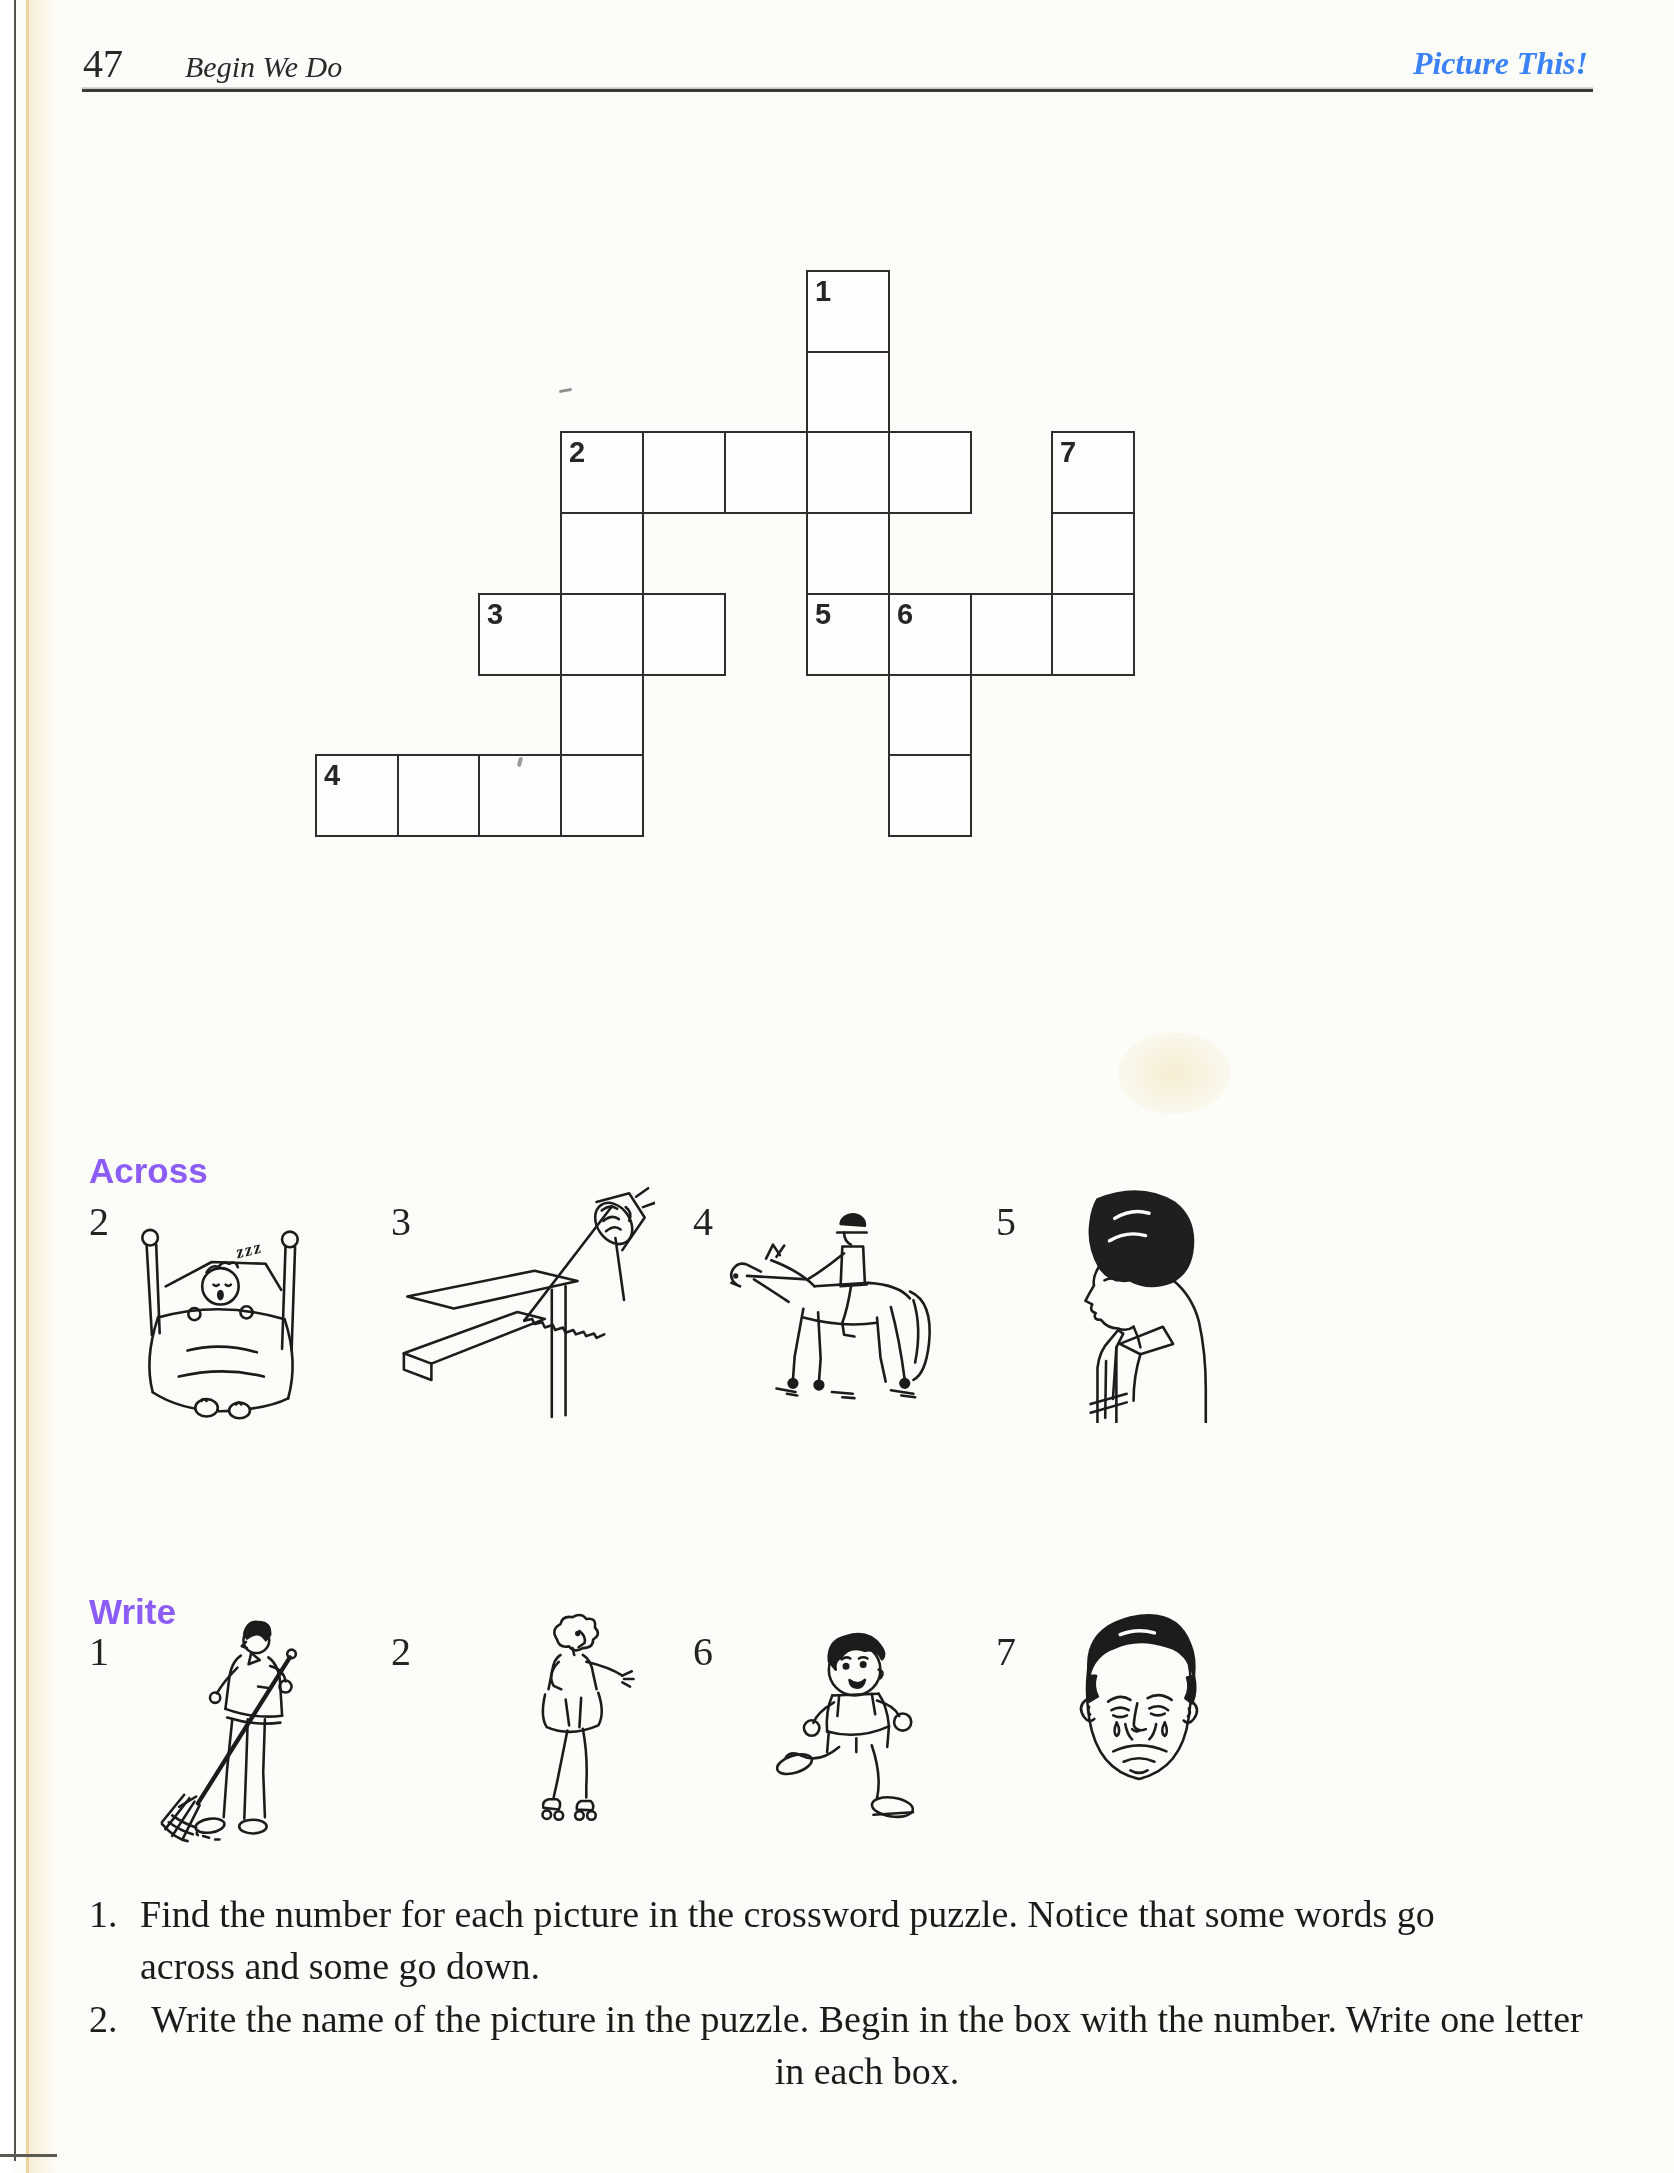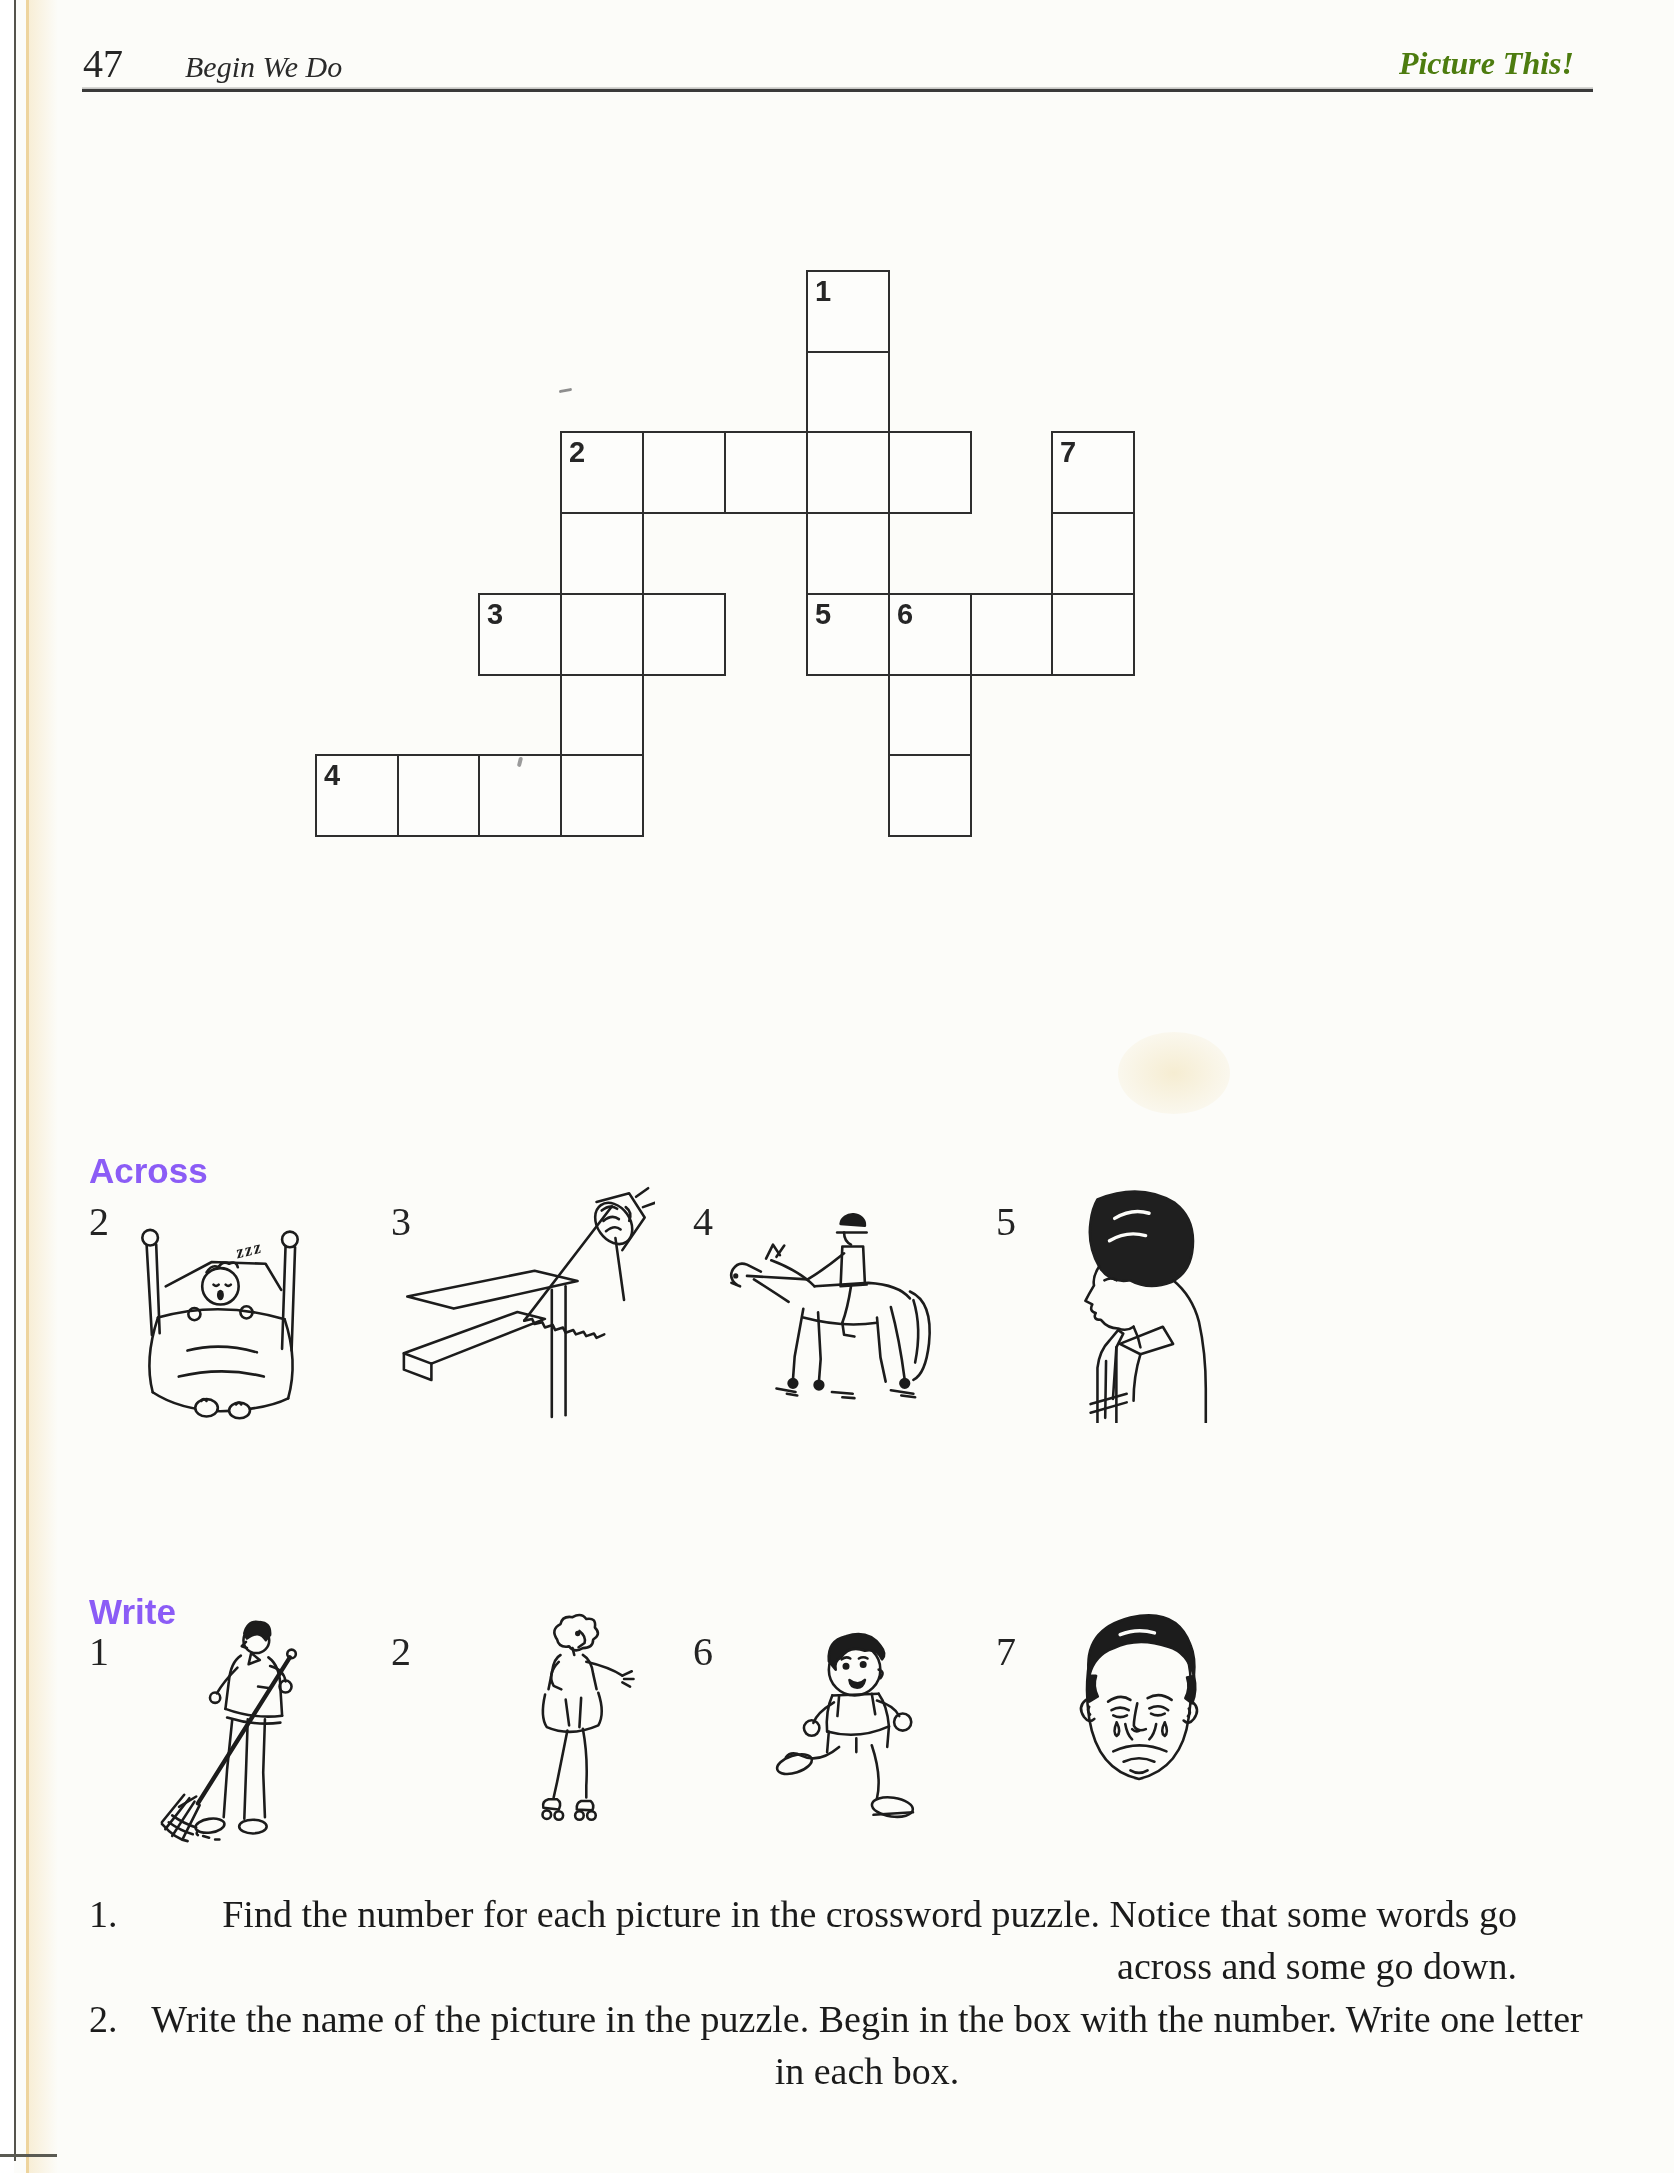--- a/index.html
+++ b/index.html
@@ -12,21 +12,21 @@
   .edge-yellow{position:absolute;left:26px;top:0;width:3.4px;height:2173px;background:#e9c77e;opacity:.75;}
   .edge-cream{position:absolute;left:29px;top:0;width:29px;height:2173px;
               background:linear-gradient(90deg,#f8eed6,rgba(255,255,255,0));}
   .edge-bottom{position:absolute;left:0;top:2154px;width:57px;height:2.6px;background:#5a5a52;}
   .blotch{position:absolute;left:1118px;top:1032px;width:112px;height:82px;border-radius:50%;
           background:radial-gradient(rgba(243,230,193,.7),rgba(243,230,193,0));}
 
   
   .pg-num{position:absolute;left:83px;top:40px;font:400 40px "Liberation Serif",serif;color:#262626;}
   .section-title{position:absolute;left:185px;top:50px;font:italic 400 30px "Liberation Serif",serif;color:#2a2a2a;}
-  .book-title{position:absolute;right:100px;top:45px;font:italic 700 32px "Liberation Serif",serif;color:#4d7c0f;}
+  .book-title{position:absolute;right:86px;top:45px;font:italic 700 32px "Liberation Serif",serif;color:#3b82f6;}
   .header-rule{position:absolute;left:82px;top:89px;width:1511px;height:3.4px;background:#3a3a3a;
                box-shadow:0 -1.7px 0 rgba(120,120,120,.4);}
 
   
   .page-title{position:absolute;left:88px;top:110px;margin:0;
               font:700 65px/1 "Liberation Sans",sans-serif;color:#343434;letter-spacing:-0.9px;}
 
   
   #grid{position:absolute;left:0;top:0;width:100%;height:100%;}
   .cell{position:absolute;box-sizing:border-box;border:2.6px solid #2e2e2e;background:#fdfdfb;}
@@ -41,21 +41,21 @@
   
   .clue-label{position:absolute;margin:0;font:700 35px "Liberation Sans",sans-serif;color:#8b5cf6;}
   .clue-num{position:absolute;font:400 40px "Liberation Serif",serif;color:#242424;}
   .illus{position:absolute;}
   .illus *{fill:none;stroke:#1c1c1c;stroke-width:3;stroke-linecap:round;stroke-linejoin:round;}
 
   
   .instr{position:absolute;left:89px;display:flex;align-items:flex-start;}
   .instr .inum{width:51px;flex:none;font:400 38px/52px "Liberation Serif",serif;color:#1b1b1b;}
   .instr p{margin:0;font:400 38px/52px "Liberation Serif",serif;color:#1b1b1b;}
-  #instr-1 p{width:1377px;text-align:right;}
+  #instr-1 p{width:1377px;}
   #instr-2 p{width:1454px;text-align:center;}
 </style>
 </head>
 <body>
 
 <div id="page">
 
   <div class="edge-white"></div>
   <div class="edge-dark"></div>
   <div class="edge-yellow"></div>

